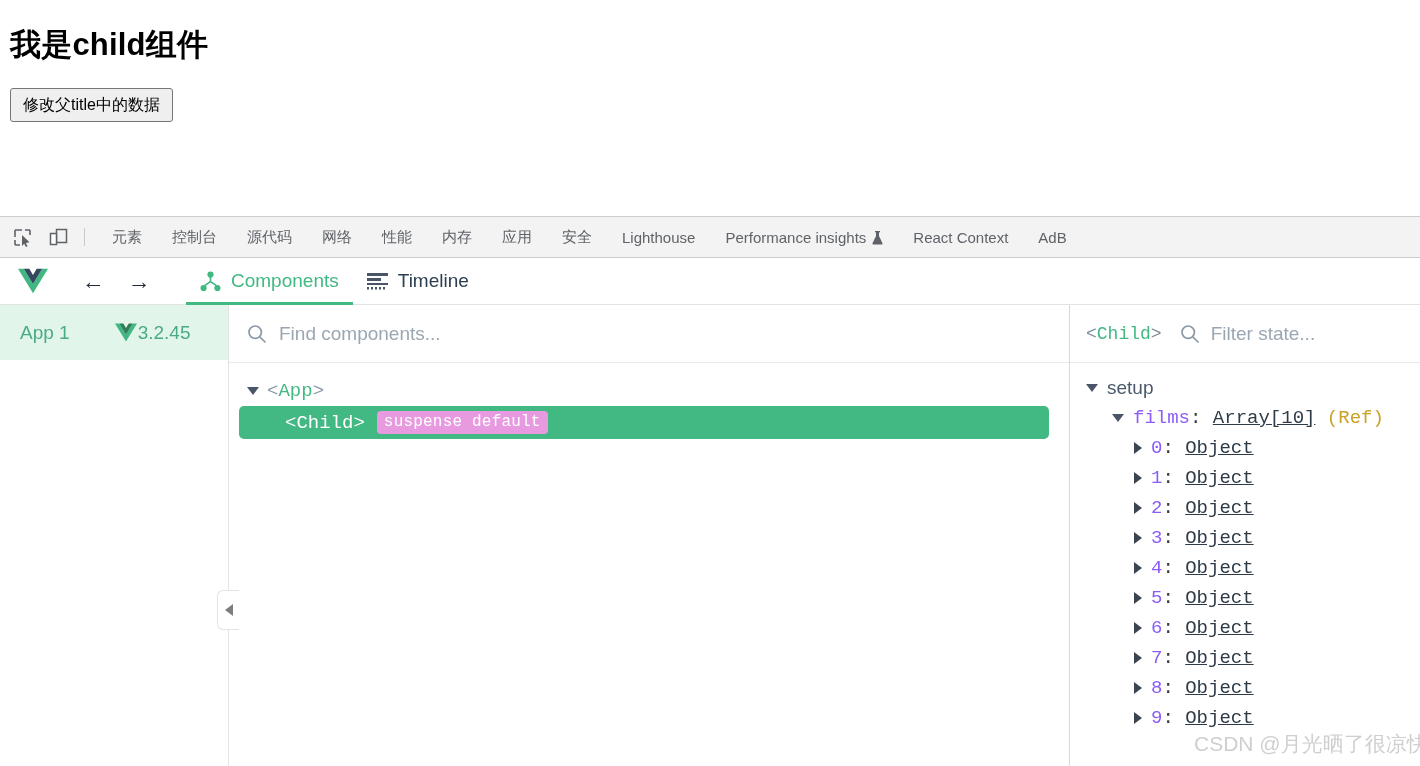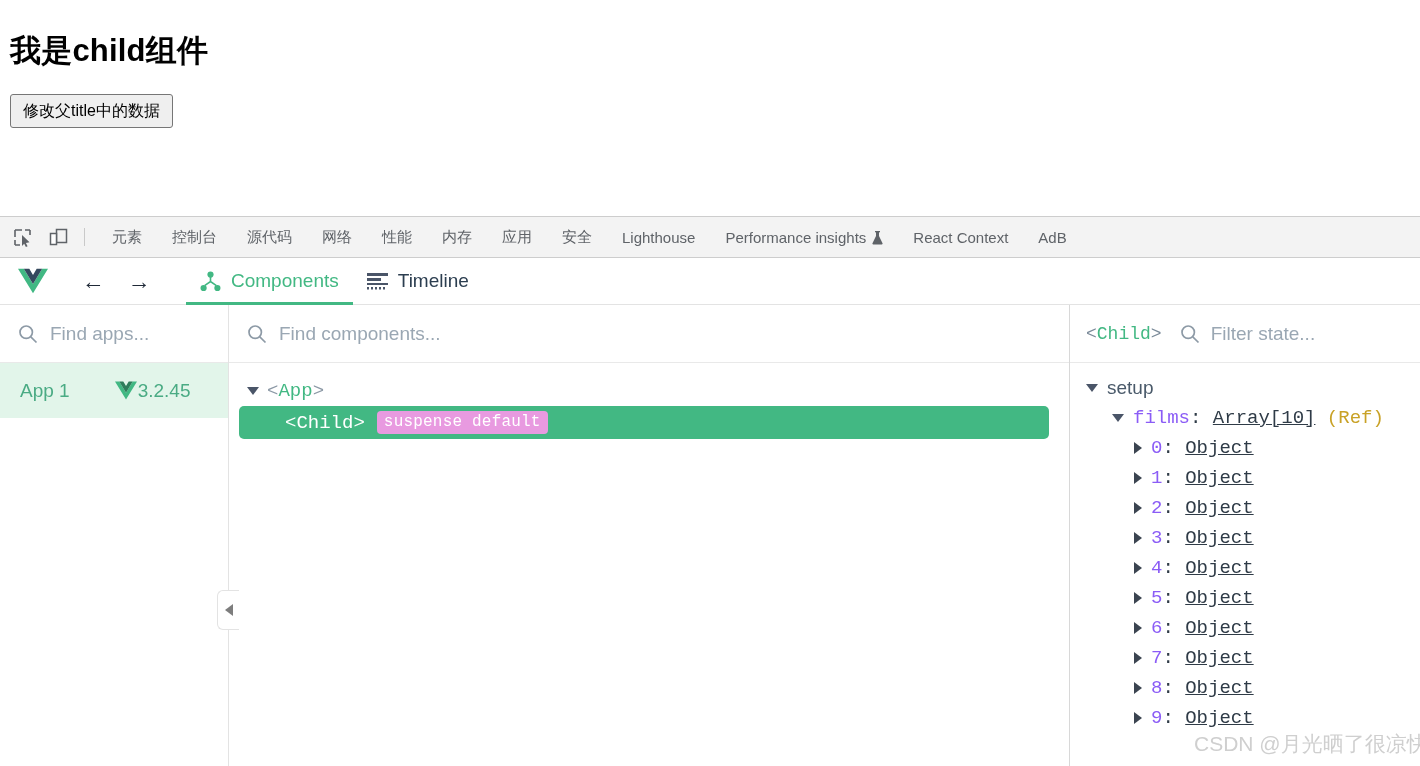--- a/index.html
+++ b/index.html
@@ -6,21 +6,21 @@
   html, body {
     width: 1420px; height: 766px;
     background: #ffffff;
     font-family: "Liberation Sans", sans-serif;
     overflow: hidden;
   }
   .root { position: relative; width: 1420px; height: 766px; }
 
   
   .page-area {
-    position: absolute; left: 0; top: 12px; width: 1420px; height: 216px;
+    position: absolute; left: 0; top: 6px; width: 1420px; height: 216px;
     background: #ffffff;
   }
   .page-title {
     position: absolute; left: 10px; top: 18px;
     font-size: 31px; font-weight: bold; color: #000;
     letter-spacing: 0.2px;
   }
   .page-button {
     position: absolute; left: 10px; top: 82px;
     padding: 6px 12px 7px 12px;
@@ -309,27 +309,20 @@
         <rect x="12" y="14" width="2" height="2.5" fill="#4a5568"></rect>
         <rect x="16" y="14" width="2" height="2.5" fill="#4a5568"></rect>
       </svg>
       <span>Timeline</span>
     </div>
   </div>
 
   <div class="panels">
 
     <div class="panel-apps">
-      <div class="search-row">
-        <svg class="mag" width="20" height="20" viewBox="0 0 20 20">
-          <circle cx="8.2" cy="8.2" r="6.2" stroke="#8d9aa6" stroke-width="1.7" fill="none"></circle>
-          <line x1="12.8" y1="12.8" x2="18.5" y2="18.5" stroke="#8d9aa6" stroke-width="1.7"></line>
-        </svg>
-        <span class="search-ph">Find apps...</span>
-      </div>
       <div class="app-row">
         <span>App 1</span>
         <span class="ver">
           <svg width="22" height="19" viewBox="0 0 34 28">
             <polygon points="0,0 6.6,0 17,17.4 27.4,0 34,0 17,28" fill="#41b883"></polygon>
             <polygon points="6.6,0 12.8,0 17,7.2 21.2,0 27.4,0 17,17.4" fill="#2e7d5b"></polygon>
           </svg>
           <span>3.2.45</span>
         </span>
       </div>

